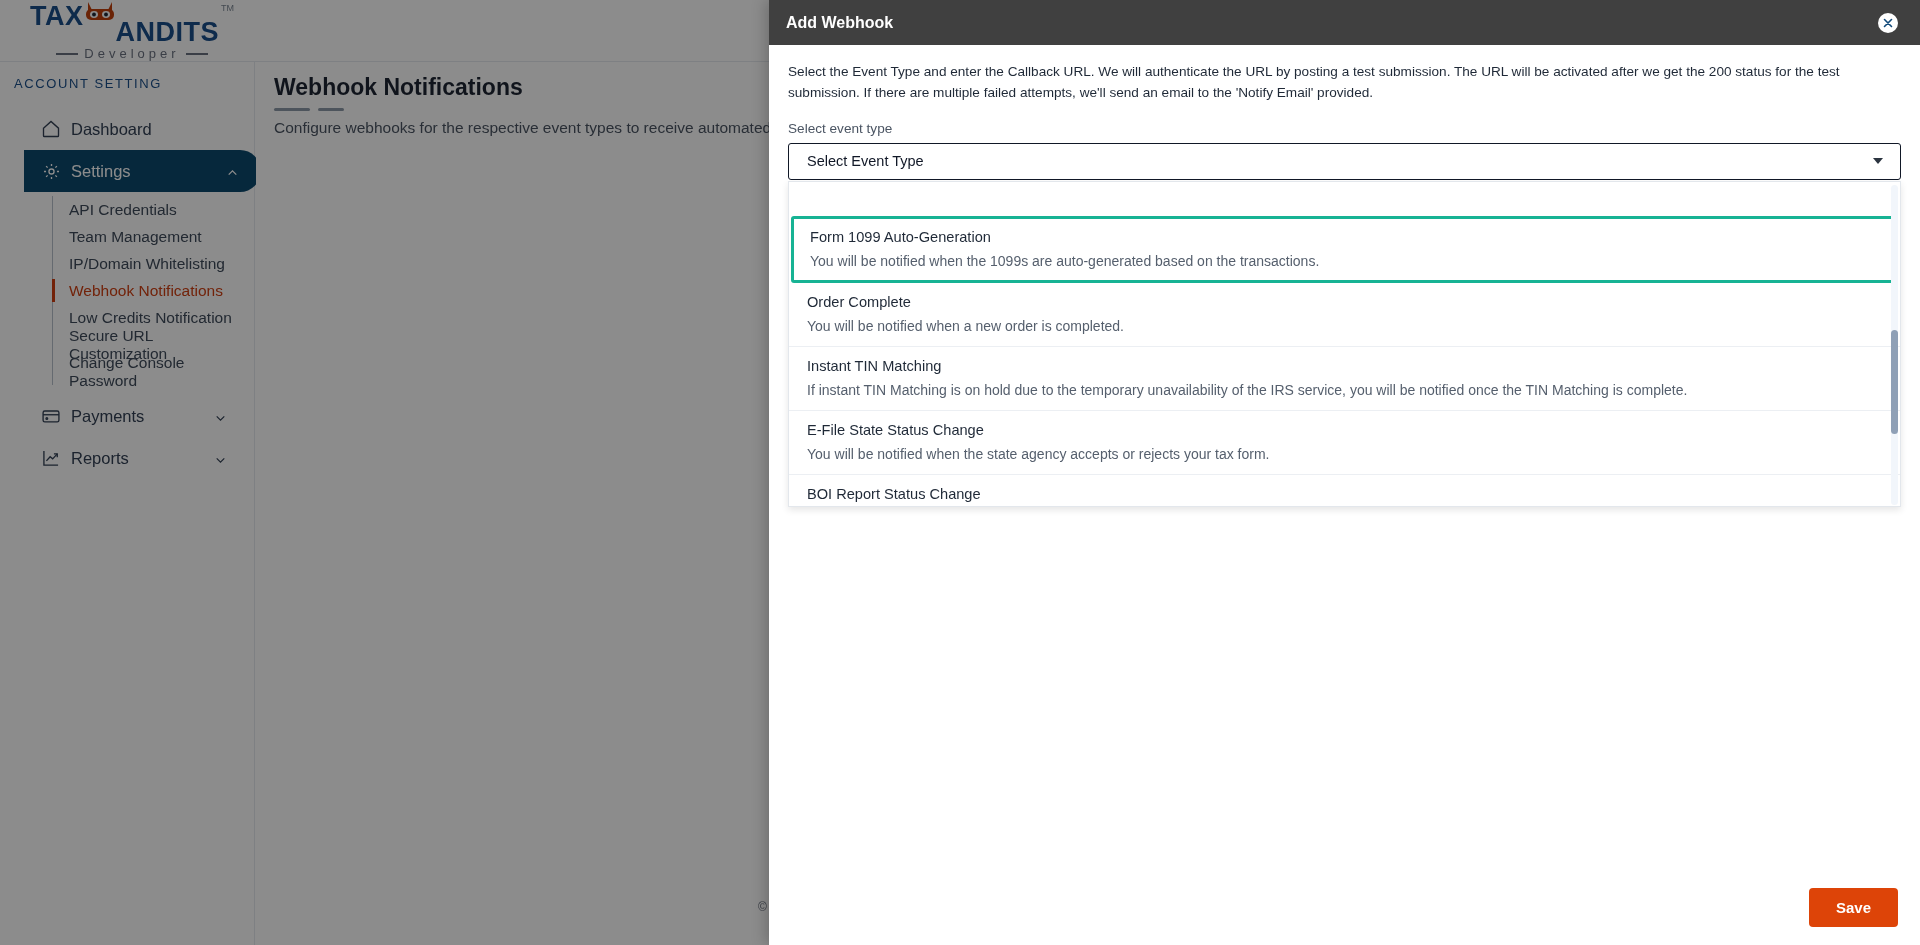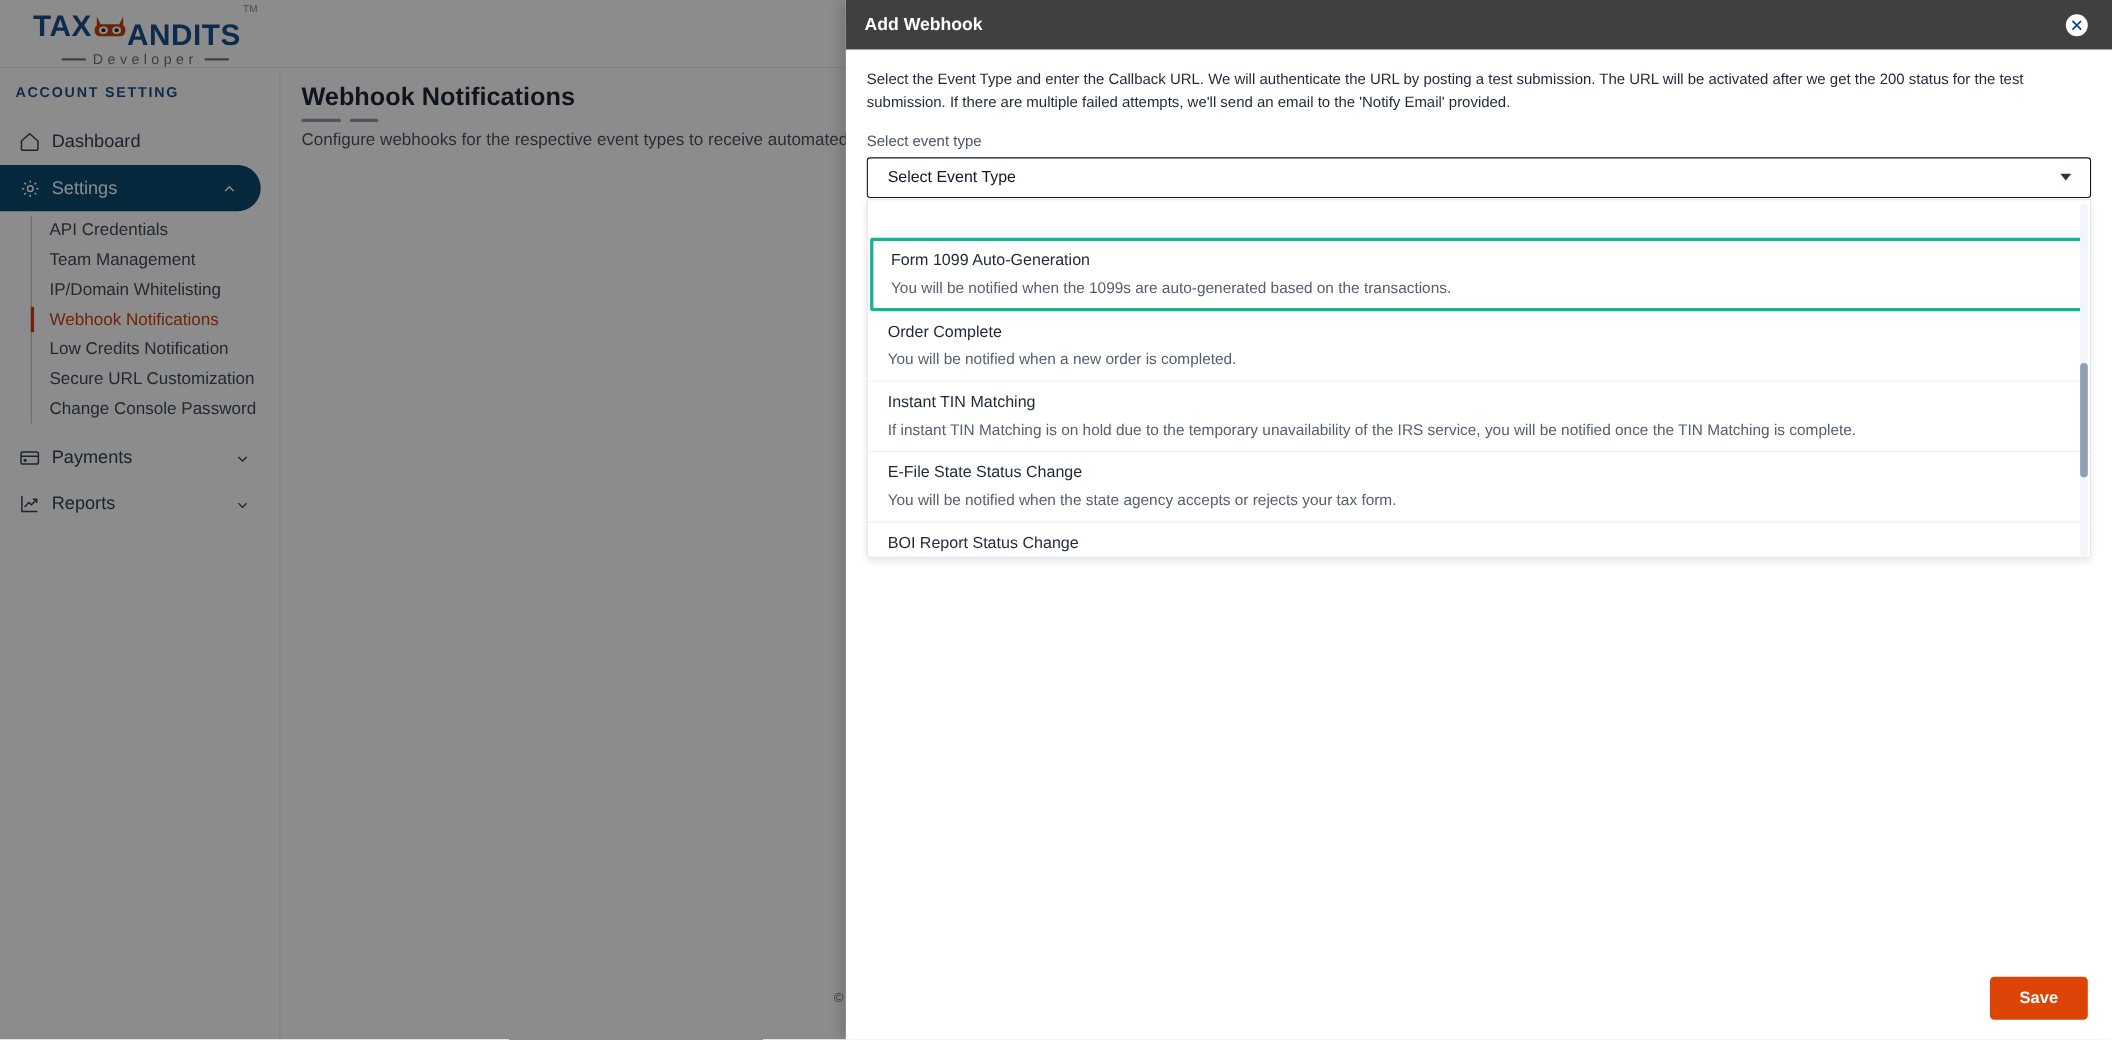--- a/index.html
+++ b/index.html
@@ -15,41 +15,41 @@
   .page { position: absolute; inset: 0; background: #ffffff; }
 
   .topbar {
     position: absolute; left: 0; top: 0; width: 1920px; height: 62px;
     background: #ffffff; border-bottom: 1px solid #e6e9ee;
   }
   .logo-wrap {
     position: absolute; left: 16px; top: 4px; width: 232px; height: 54px;
     display: flex; flex-direction: column; align-items: center; justify-content: center;
   }
-  .logo-line1 { display: flex; align-items: center; }
+  .logo-line1 { display: flex; }
   .logo-tax { font-size: 27px; font-weight: bold; color: #1b4f8a; letter-spacing: .5px; }
   .logo-mask { margin: 0 1px; position: relative; width: 30px; height: 22px; }
   .logo-mask svg { display: block; }
   .logo-andits { font-size: 27px; font-weight: bold; color: #1b4f8a; letter-spacing: .5px; margin-top: 16px; }
   .logo-tm { font-size: 9px; color: #7c8794; margin-left: 2px; align-self: flex-start; margin-top: 2px; }
   .logo-line2 {
     display: flex; align-items: center; gap: 6px; margin-top: -2px;
   }
   .logo-dash { width: 22px; height: 2px; background: #6b7280; }
   .logo-dev { font-size: 13px; color: #6b7280; letter-spacing: 4px; font-weight: 500; }
 
   .sidebar {
     position: absolute; left: 0; top: 62px; width: 255px; height: 883px;
     background: #ffffff; border-right: 1px solid #e6e9ee;
   }
   .acct-setting {
     position: absolute; left: 14px; top: 14px;
-    font-size: 13px; letter-spacing: 1.6px; color: #1b4f8a; font-weight: 700;
-  }
-  .nav { position: absolute; left: 0; top: 46px; width: 251px; }
+    font-size: 13px; letter-spacing: 1.6px; color: #1b4f8a; font-weight: 400;
+  }
+  .nav { position: absolute; left: 0; top: 46px; width: 251px; padding-left: 24px; }
   .nav-item {
     position: relative; display: flex; align-items: center;
     height: 42px; padding-left: 16px; color: #334155; font-size: 16.5px;
     cursor: pointer;
   }
   .nav-item .nav-ico {
     width: 22px; height: 22px; margin-right: 9px; flex: 0 0 22px;
     display: flex; align-items: center; justify-content: center;
   }
   .nav-item.active {

